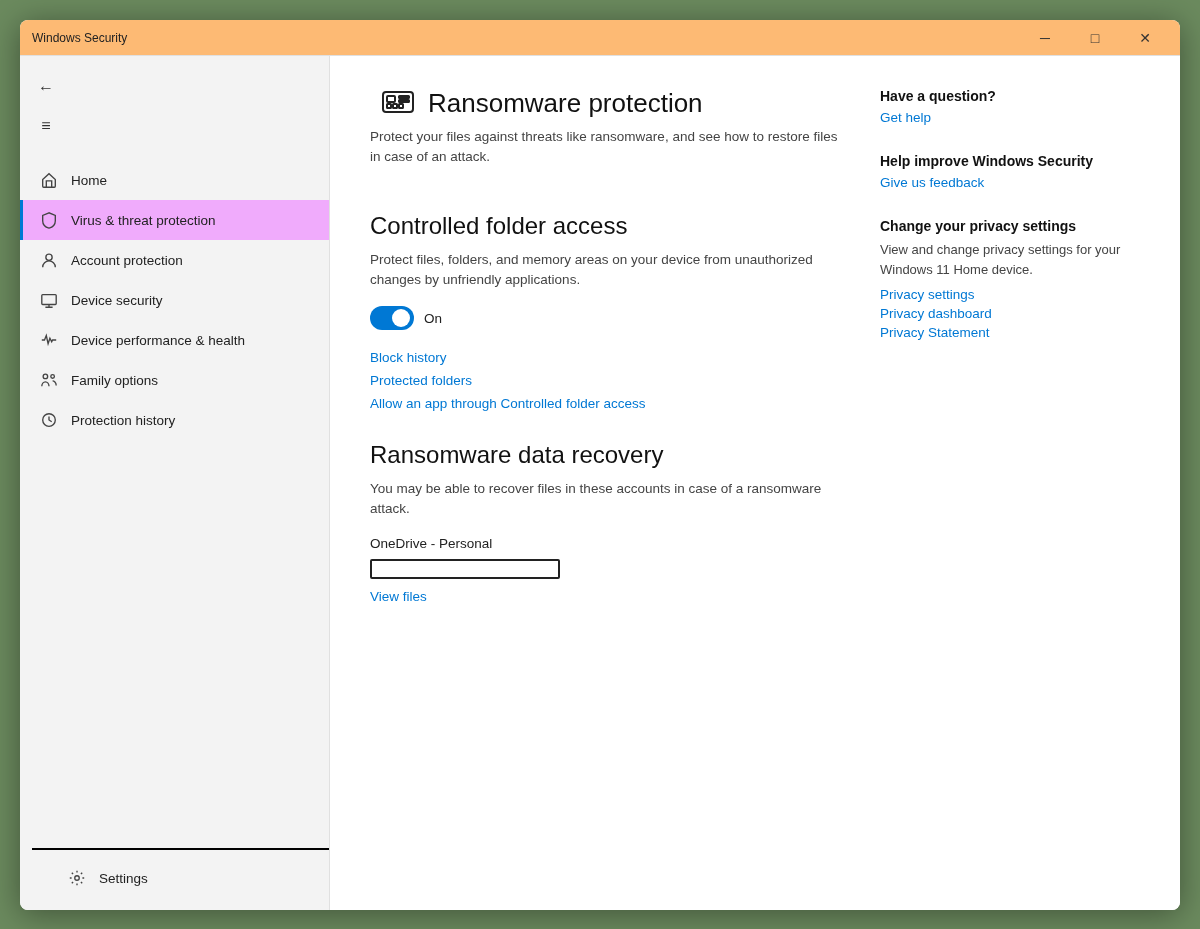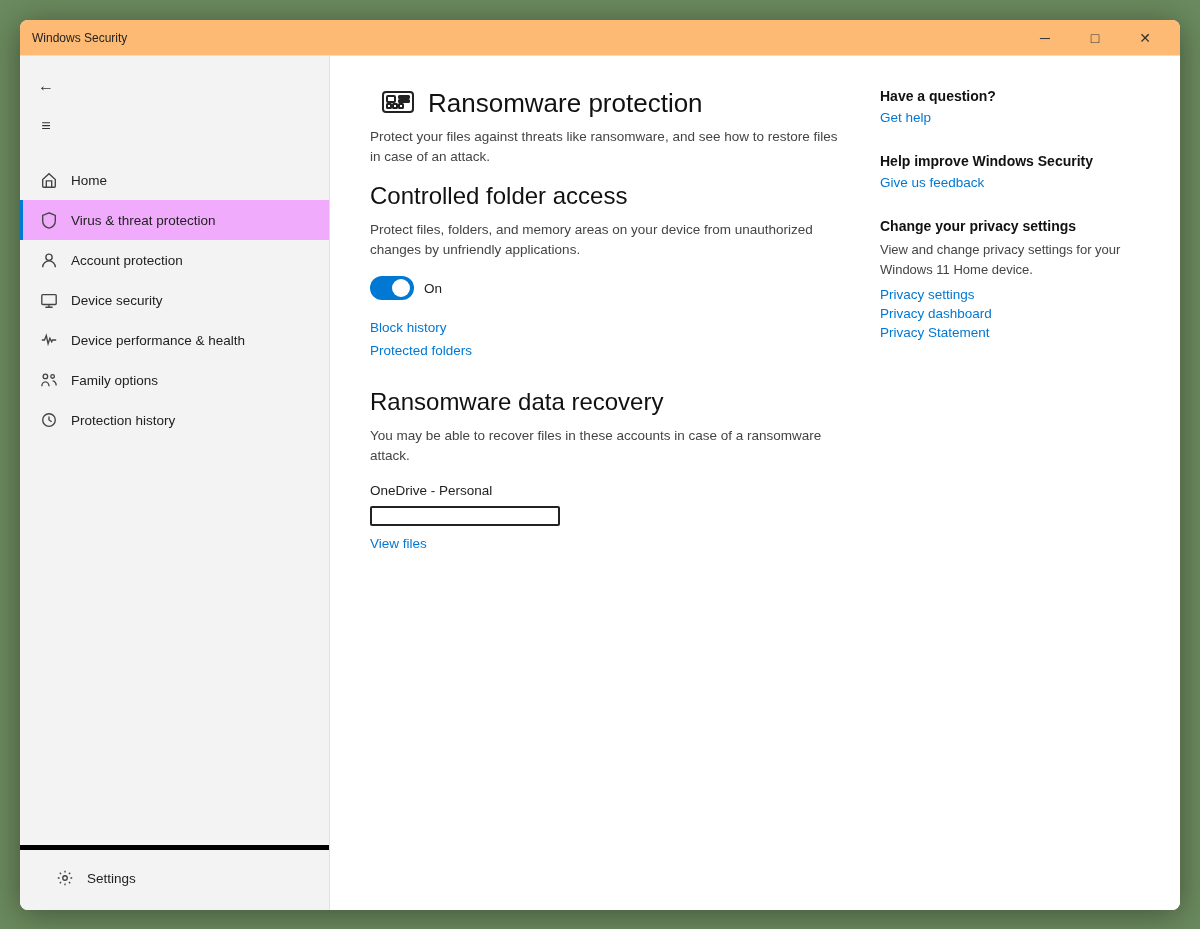--- a/index.html
+++ b/index.html
@@ -115,21 +115,22 @@
       height: 20px;
       display: flex;
       align-items: center;
       justify-content: center;
       flex-shrink: 0;
       font-size: 16px;
       color: #444;
     }
     .sidebar-bottom {
       padding: 8px 0 12px 16px;
-      border-top: 5px solid #000000;
+      border-top: 2px solid #000000;
+      margin-left: 12px;
     }
     
     .main {
       flex: 1;
       padding: 32px 40px;
       overflow-y: auto;
       background: #fff;
     }
     .page-header {
       display: flex;
@@ -143,21 +144,21 @@
       color: #222;
     }
     .page-title {
       font-size: 26px;
       font-weight: 300;
       color: #111;
     }
     .page-desc {
       font-size: 13.5px;
       color: #444;
-      margin-bottom: 14px;
+      margin-bottom: 44px;
       max-width: 520px;
       line-height: 1.5;
     }
     .two-col {
       display: flex;
       gap: 40px;
     }
     .main-col {
       flex: 1;
     }
@@ -396,20 +397,21 @@
           <p class="section-desc">Protect files, folders, and memory areas on your device from unauthorized changes by unfriendly applications.</p>
 
           <div class="toggle-row">
             <div class="toggle"></div>
             <span class="toggle-label">On</span>
           </div>
 
           <div class="link-list">
             <a class="link">Block history</a>
             <a class="link">Protected folders</a>
+            <a class="link">Allow an app through Controlled folder access</a>
           </div>
 
           <div class="recovery-section">
             <h2 class="section-title">Ransomware data recovery</h2>
             <p class="section-desc">You may be able to recover files in these accounts in case of a ransomware attack.</p>
 
             <div class="onedrive-label">OneDrive - Personal</div>
             <div class="onedrive-bar"></div>
             <a class="link">View files</a>
           </div>

